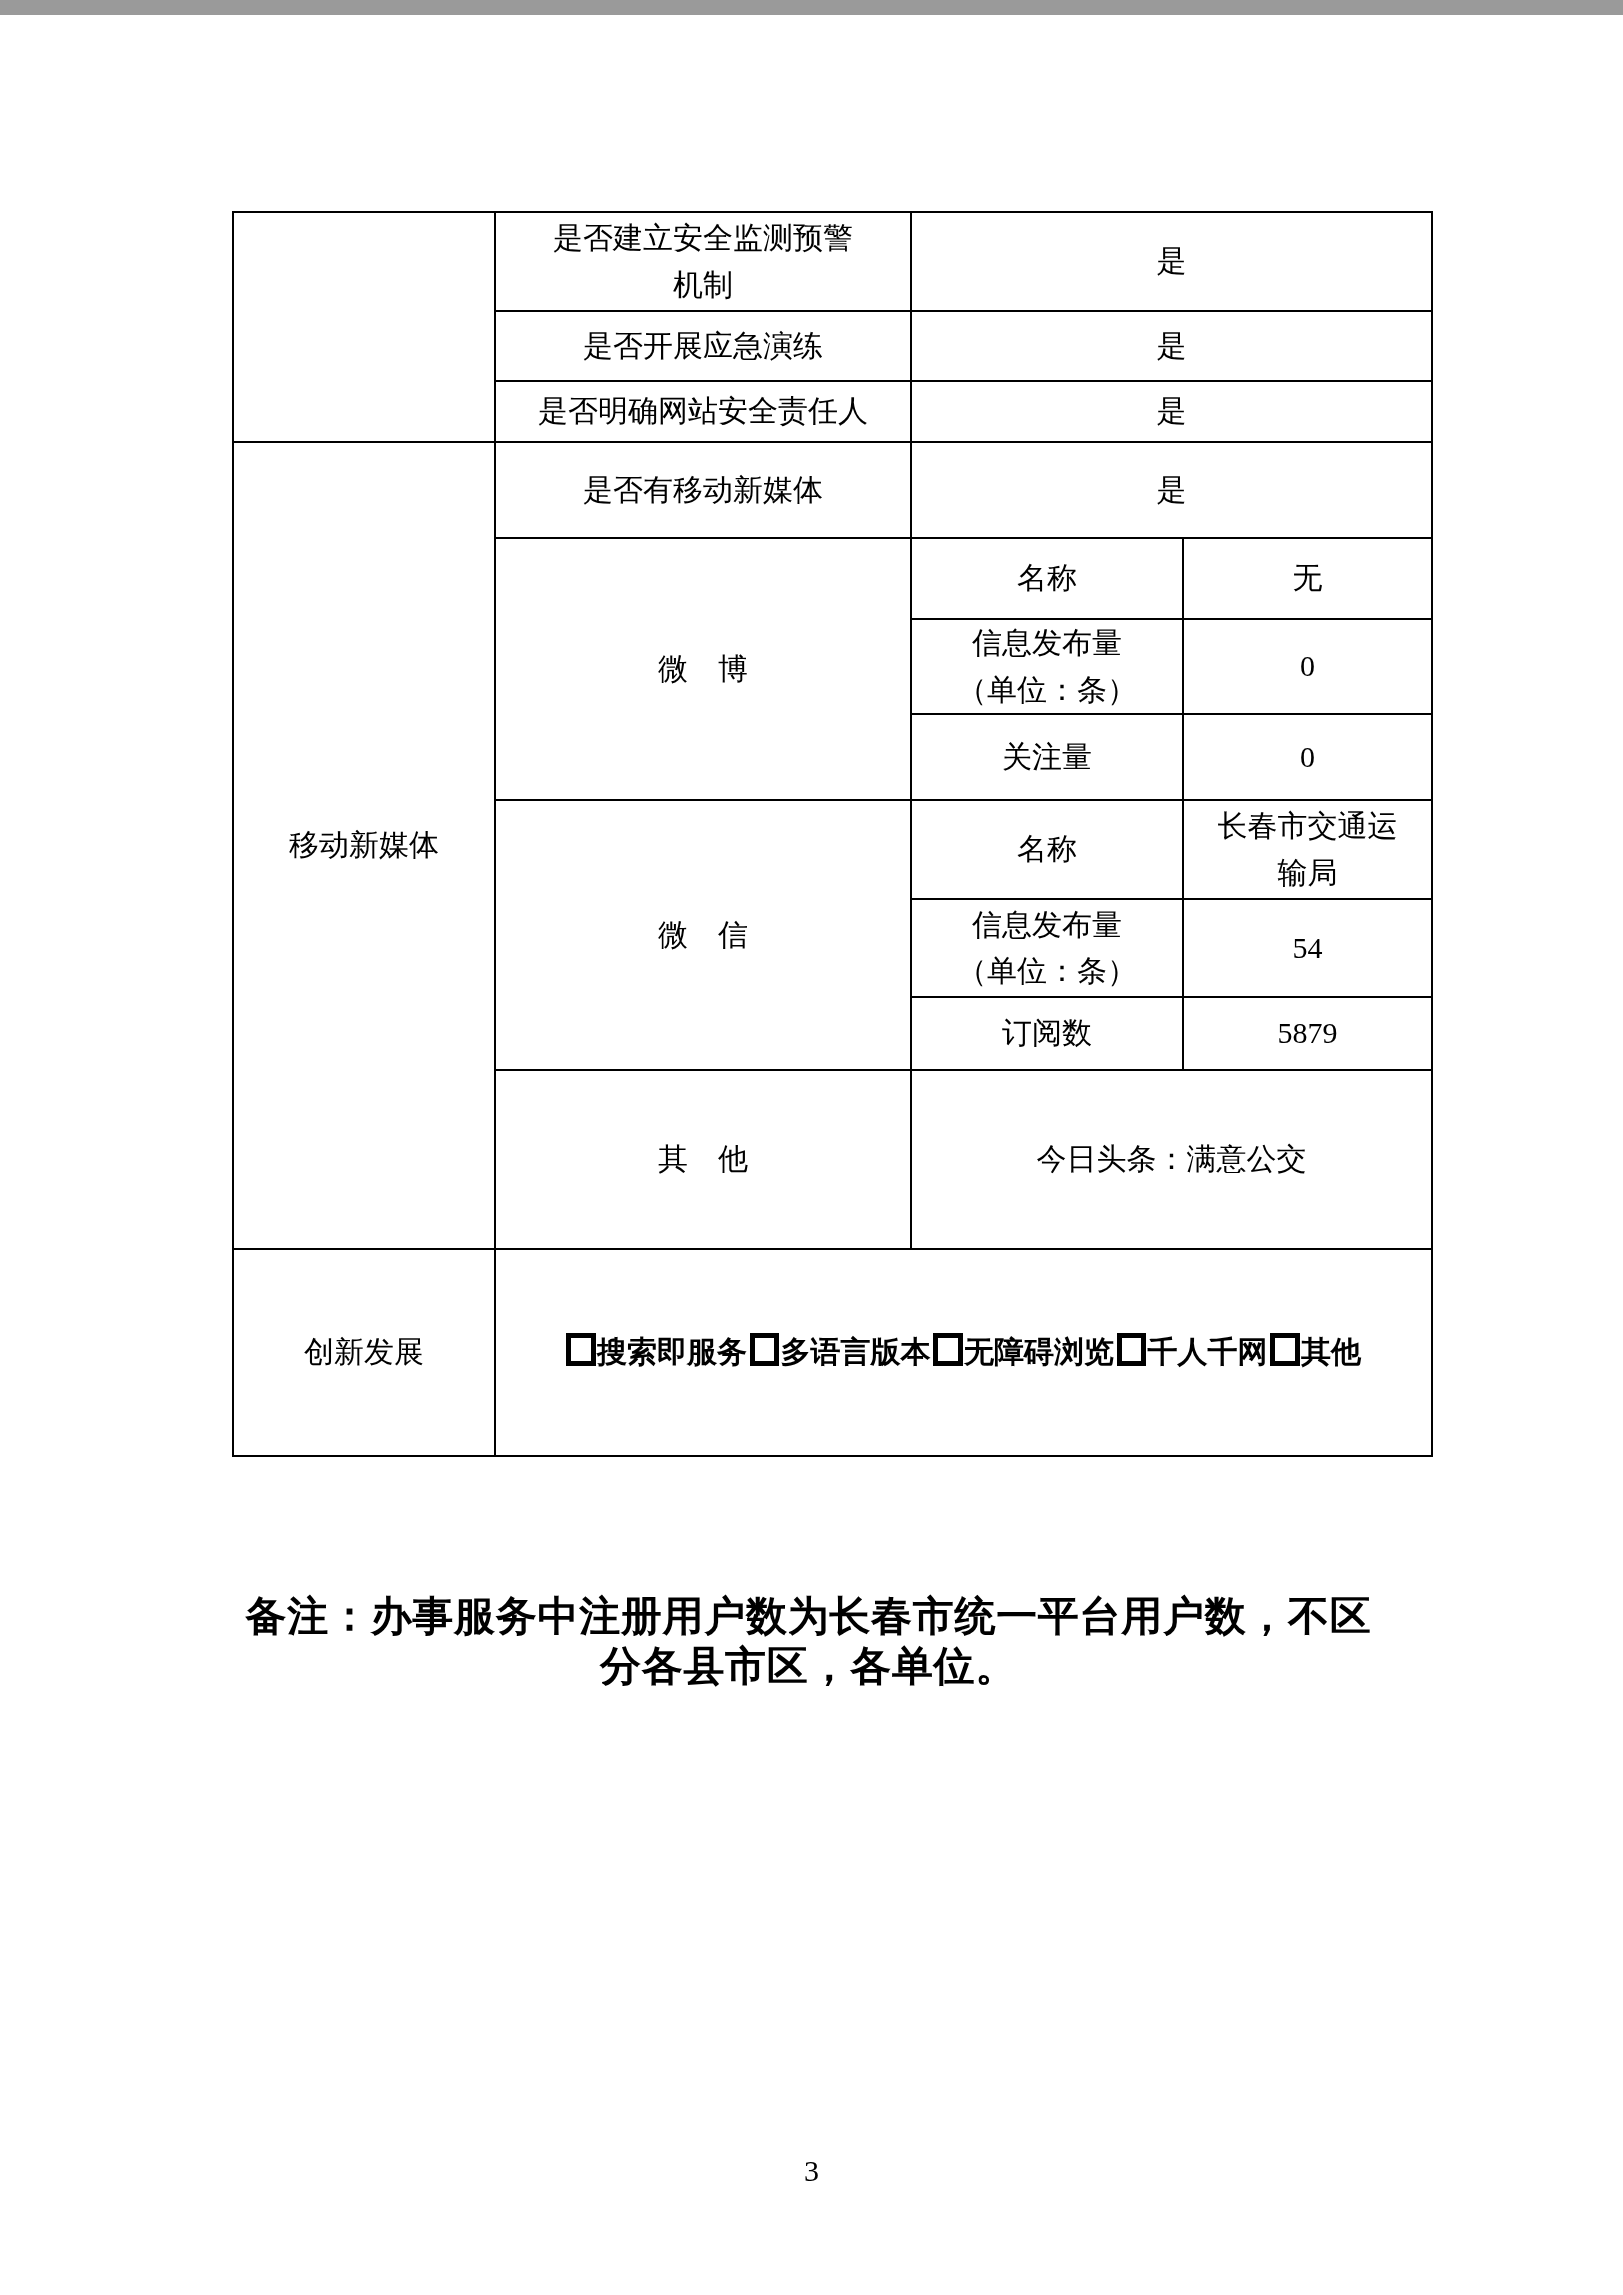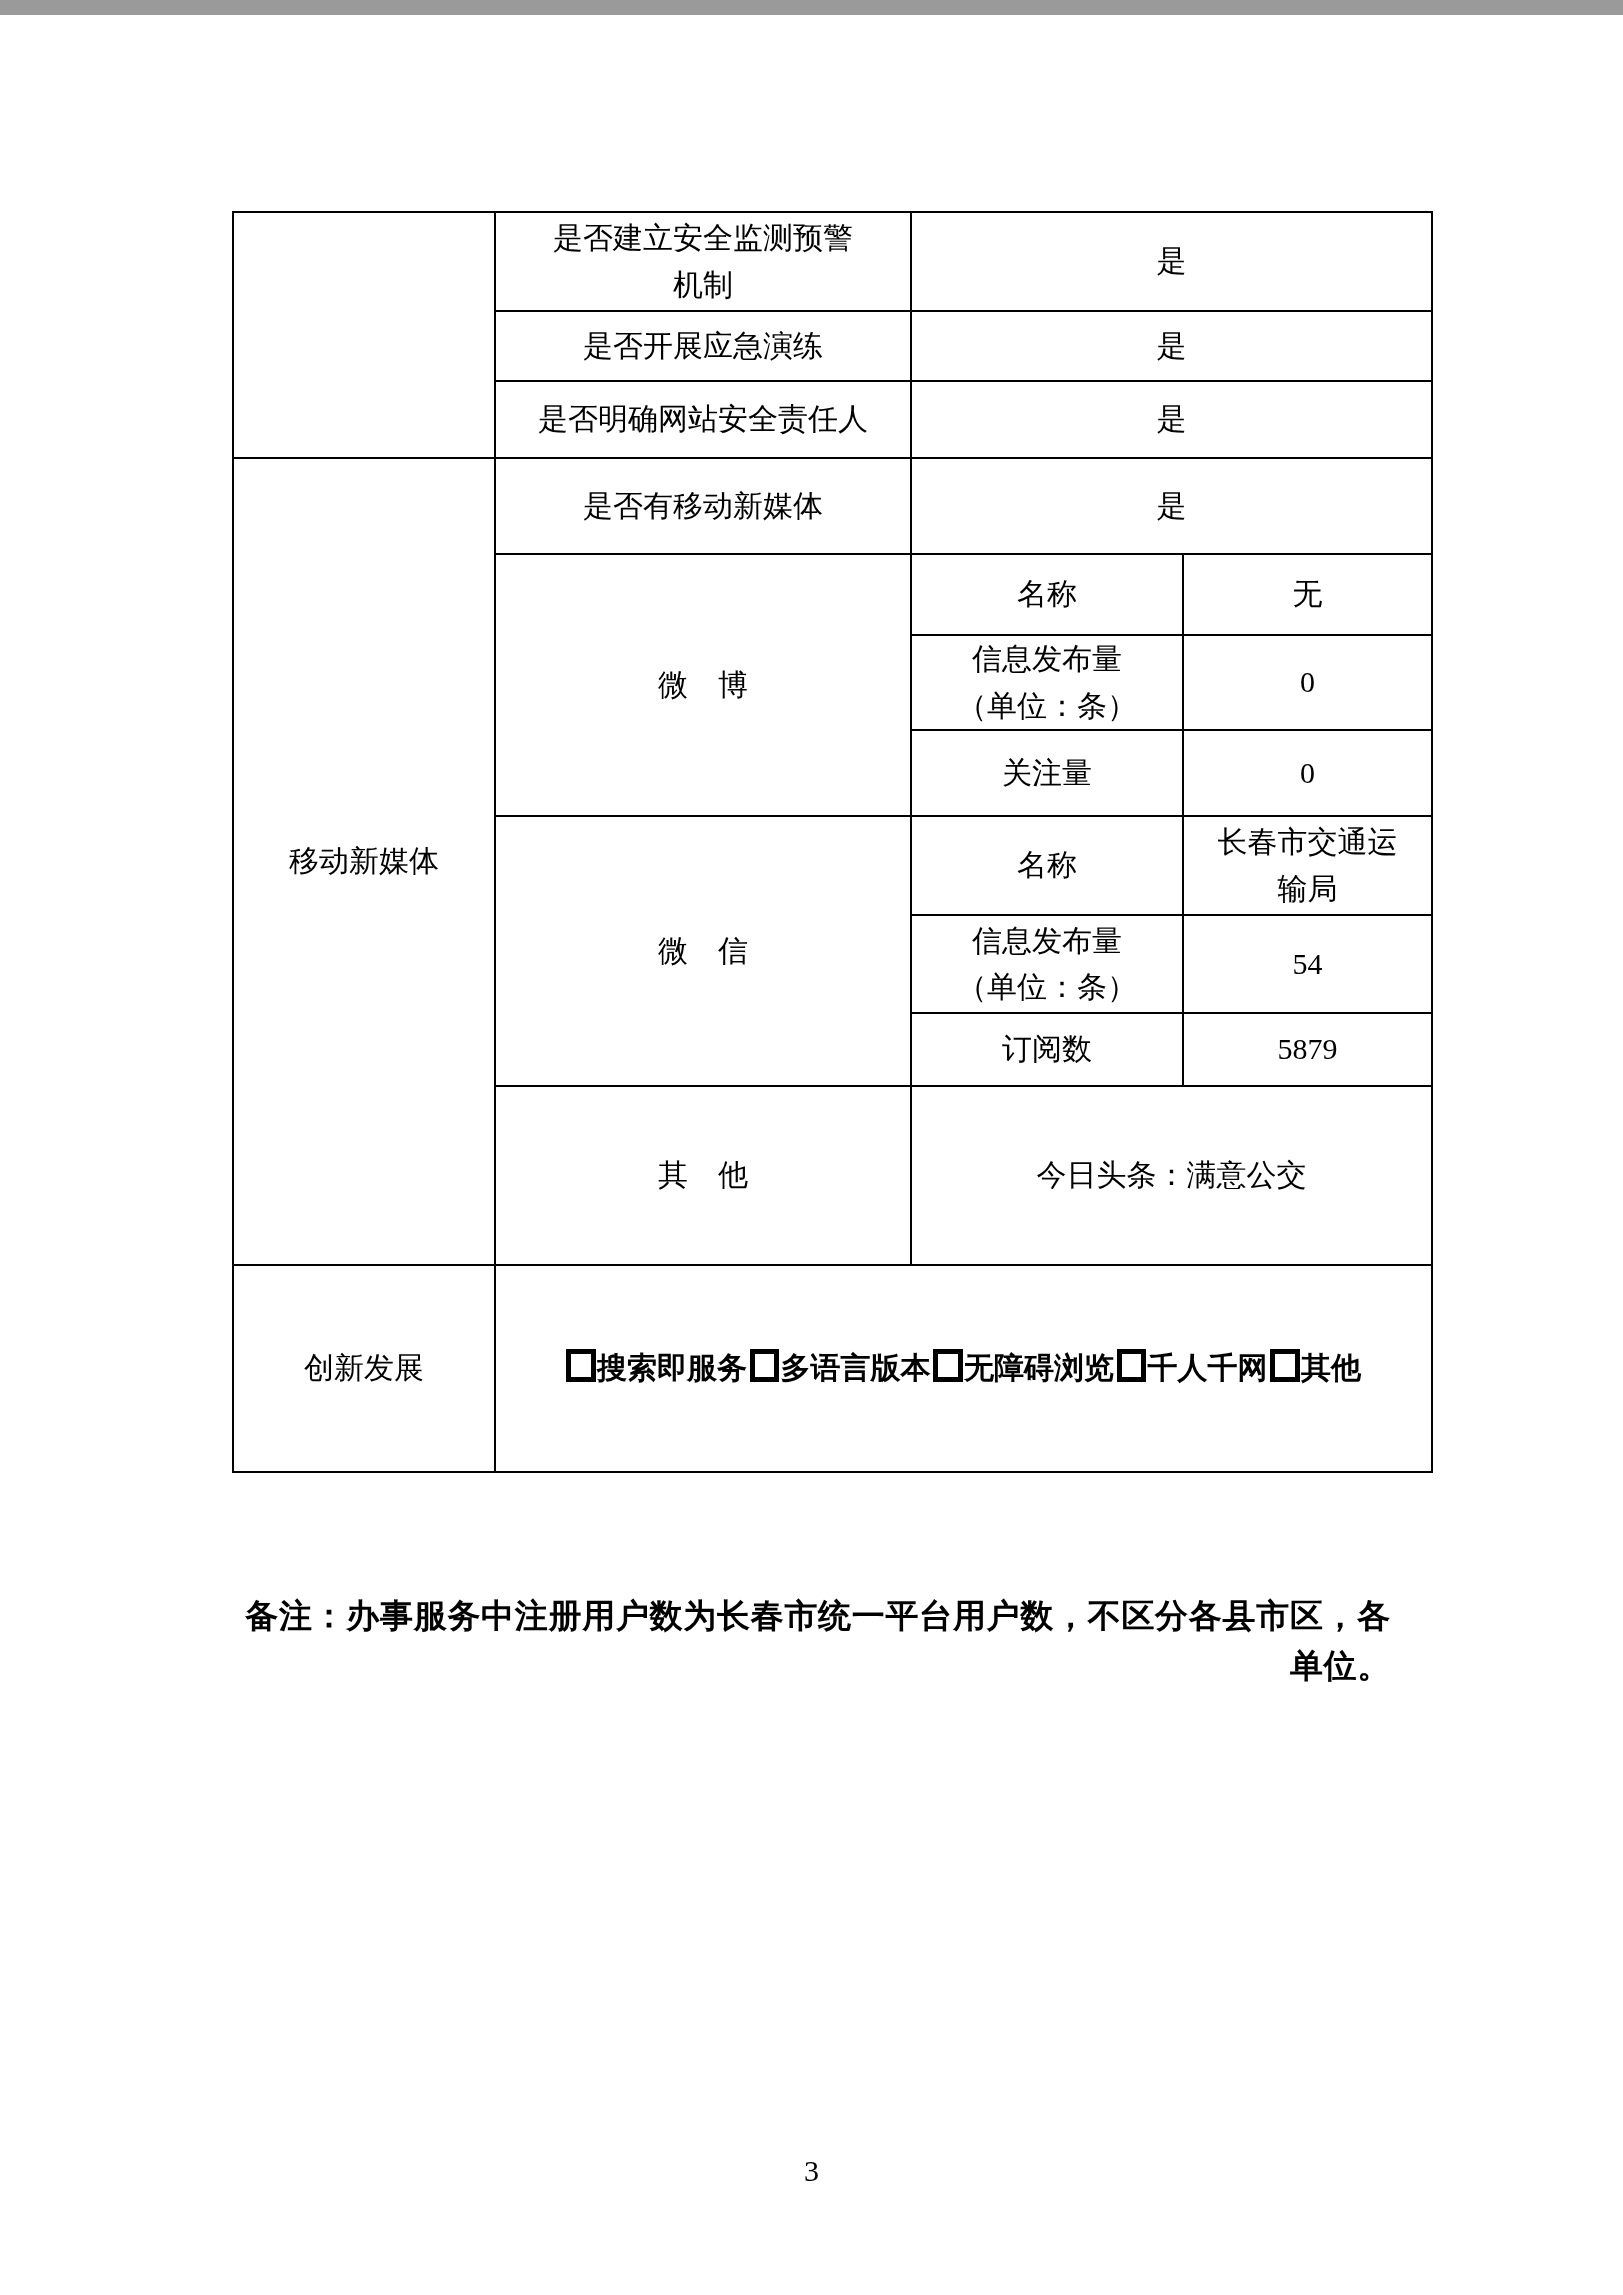--- a/index.html
+++ b/index.html
@@ -42,24 +42,24 @@
     border:5.2px solid #000;
     background:#fff;
     vertical-align:-3.9px;
     margin:0 1.3px 0 2.6px;
   }
   .opt:first-child .checkbox { margin-left:0; }
   .note {
     position:absolute;
     left:226px; top:1576px;
     width:1165px;
-    font-size:33px;
+    font-size:41px;
     font-weight:bold;
     line-height:50px;
-    text-align:right;
+    text-align:center;
     letter-spacing:0.7px;
   }
   .page-num {
     position:absolute;
     left:0; top:2139px;
     width:100%;
     text-align:center;
     font-size:30px;
   }
 </style>
@@ -80,21 +80,21 @@
         <tr style="height:99px">
       <td rowspan="3"></td>
       <td class="preline">是否建立安全监测预警
 机制</td>
       <td colspan="2">是</td>
     </tr>
     <tr style="height:70px">
       <td>是否开展应急演练</td>
       <td colspan="2">是</td>
     </tr>
-    <tr style="height:77px">
+    <tr style="height:61px">
       <td>是否明确网站安全责任人</td>
       <td colspan="2">是</td>
     </tr>
 
     <tr style="height:96px">
       <td rowspan="8">移动新媒体</td>
       <td>是否有移动新媒体</td>
       <td colspan="2">是</td>
     </tr>
 

